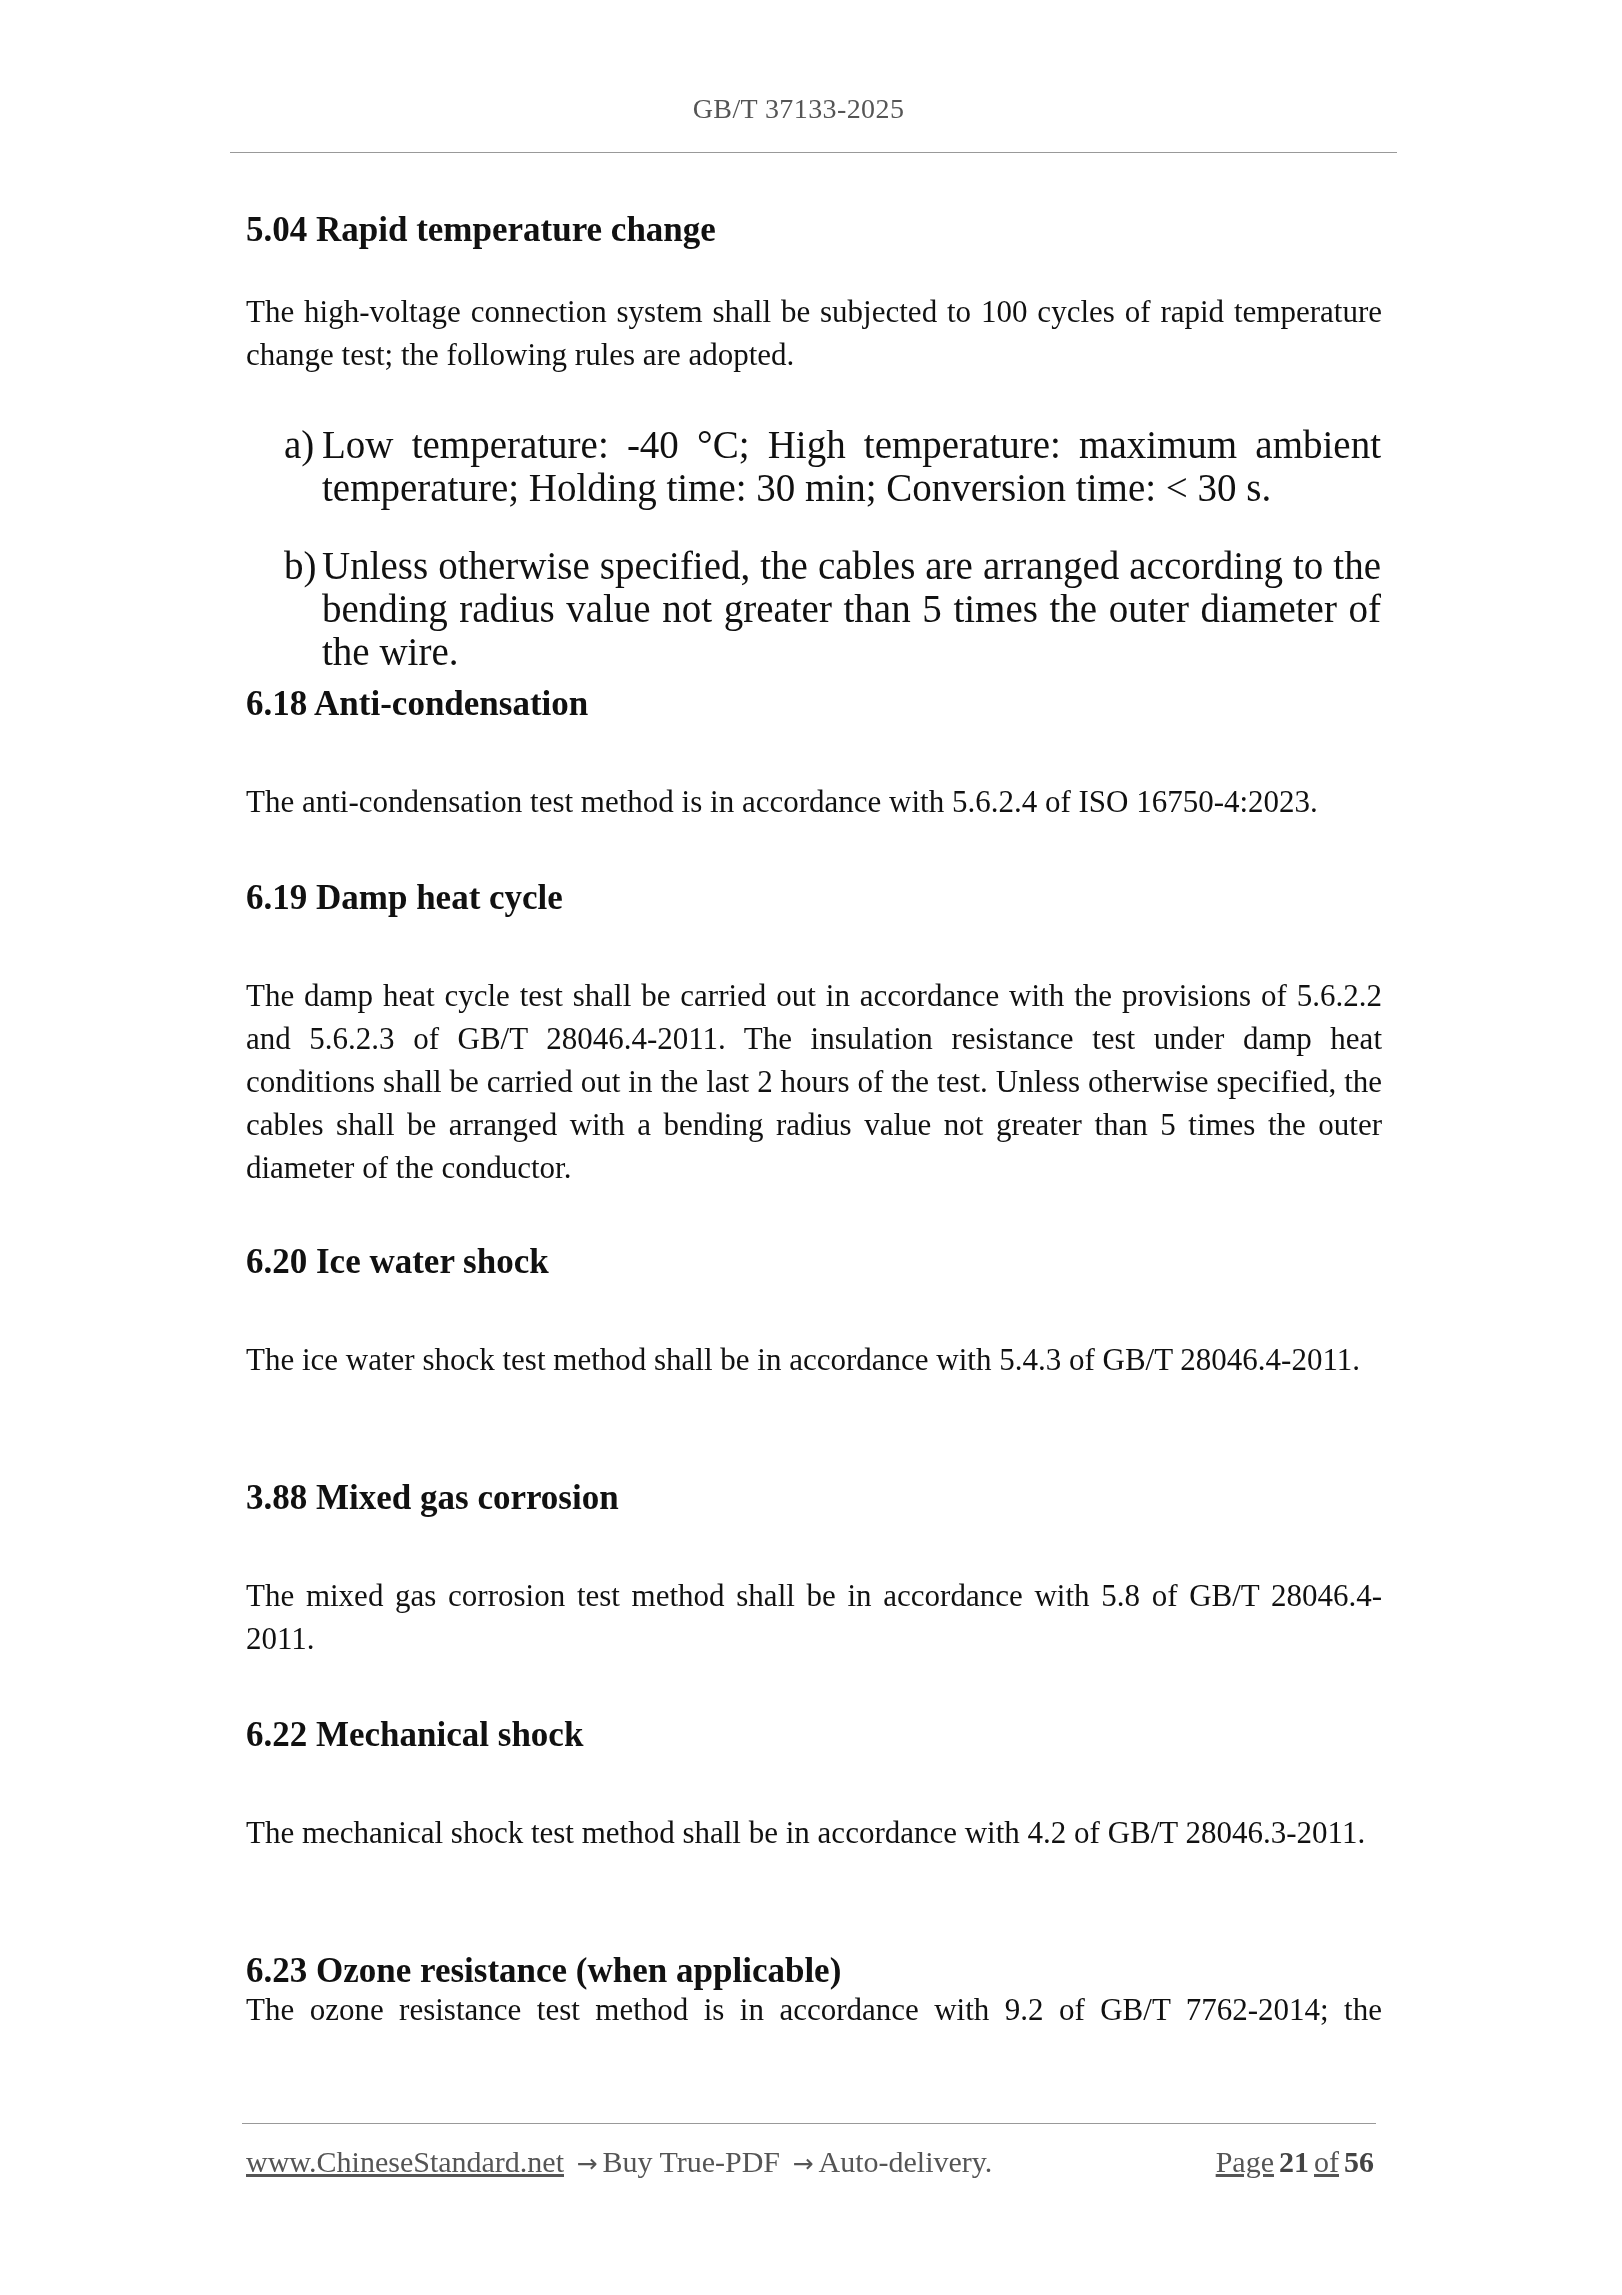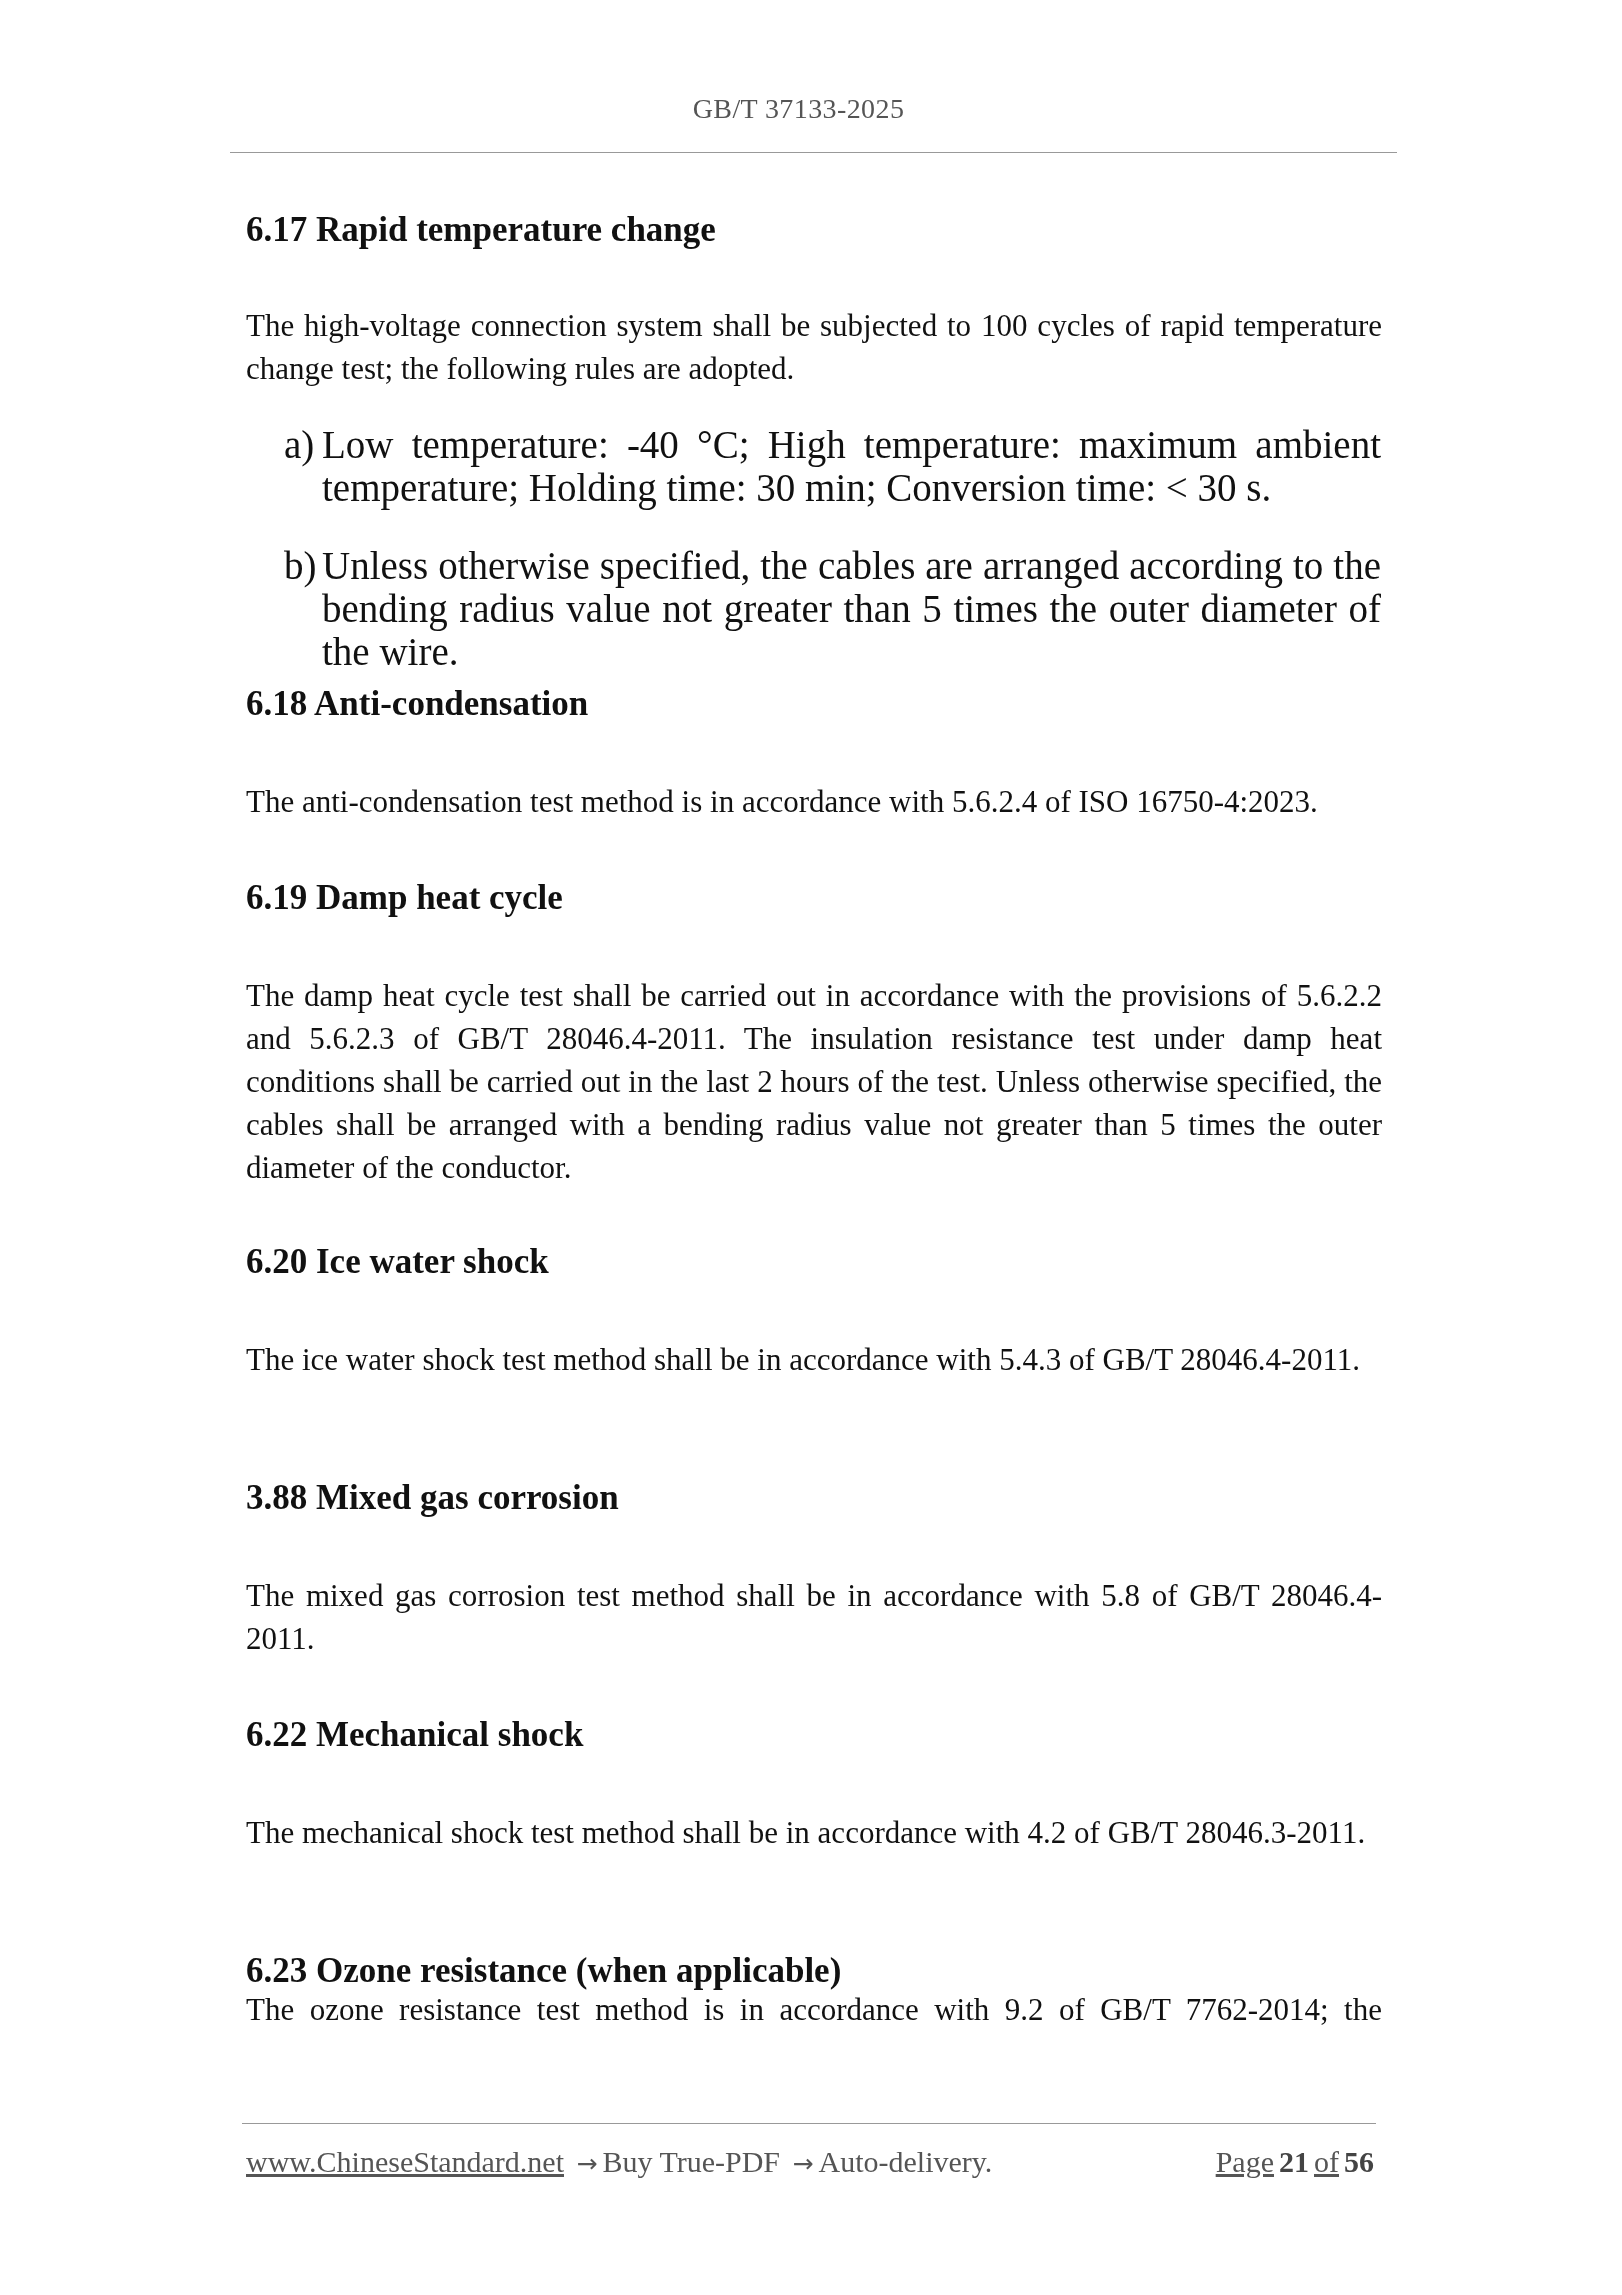--- a/index.html
+++ b/index.html
@@ -26,22 +26,22 @@
   .page-num span { margin: 4px 5px; text-decoration: underline; }
 </style>
 </head>
 <body>
 
 <div class="header-title">GB/T 37133-2025</div>
 <div class="header-rule"></div>
 
 <div class="content">
 
-  <div class="sec-heading" style="top:210px;">6.17 Rapid temperature change</div>
-  <div class="para" style="top:304px;">The high-voltage connection system shall be subjected to 100 cycles of rapid temperature change test; the following rules are adopted.</div>
+  <div class="sec-heading" style="top:210px;">5.04 Rapid temperature change</div>
+  <div class="para" style="top:290px;">The high-voltage connection system shall be subjected to 100 cycles of rapid temperature change test; the following rules are adopted.</div>
   <div class="list-item" style="top:423px;">
     <span class="list-marker">a)</span><span>Low temperature: -40 °C; High temperature: maximum ambient temperature; Holding time: 30 min; Conversion time: &lt; 30 s.</span>
   </div>
   <div class="list-item" style="top:544px;">
     <span class="list-marker">b)</span><span>Unless otherwise specified, the cables are arranged according to the bending radius value not greater than 5 times the outer diameter of the wire.</span>
   </div>
 
   <div class="sec-heading" style="top:684px;">6.18 Anti-condensation</div>
   <div class="para" style="top:780px;">The anti-condensation test method is in accordance with 5.6.2.4 of ISO 16750-4:2023.</div>
 

